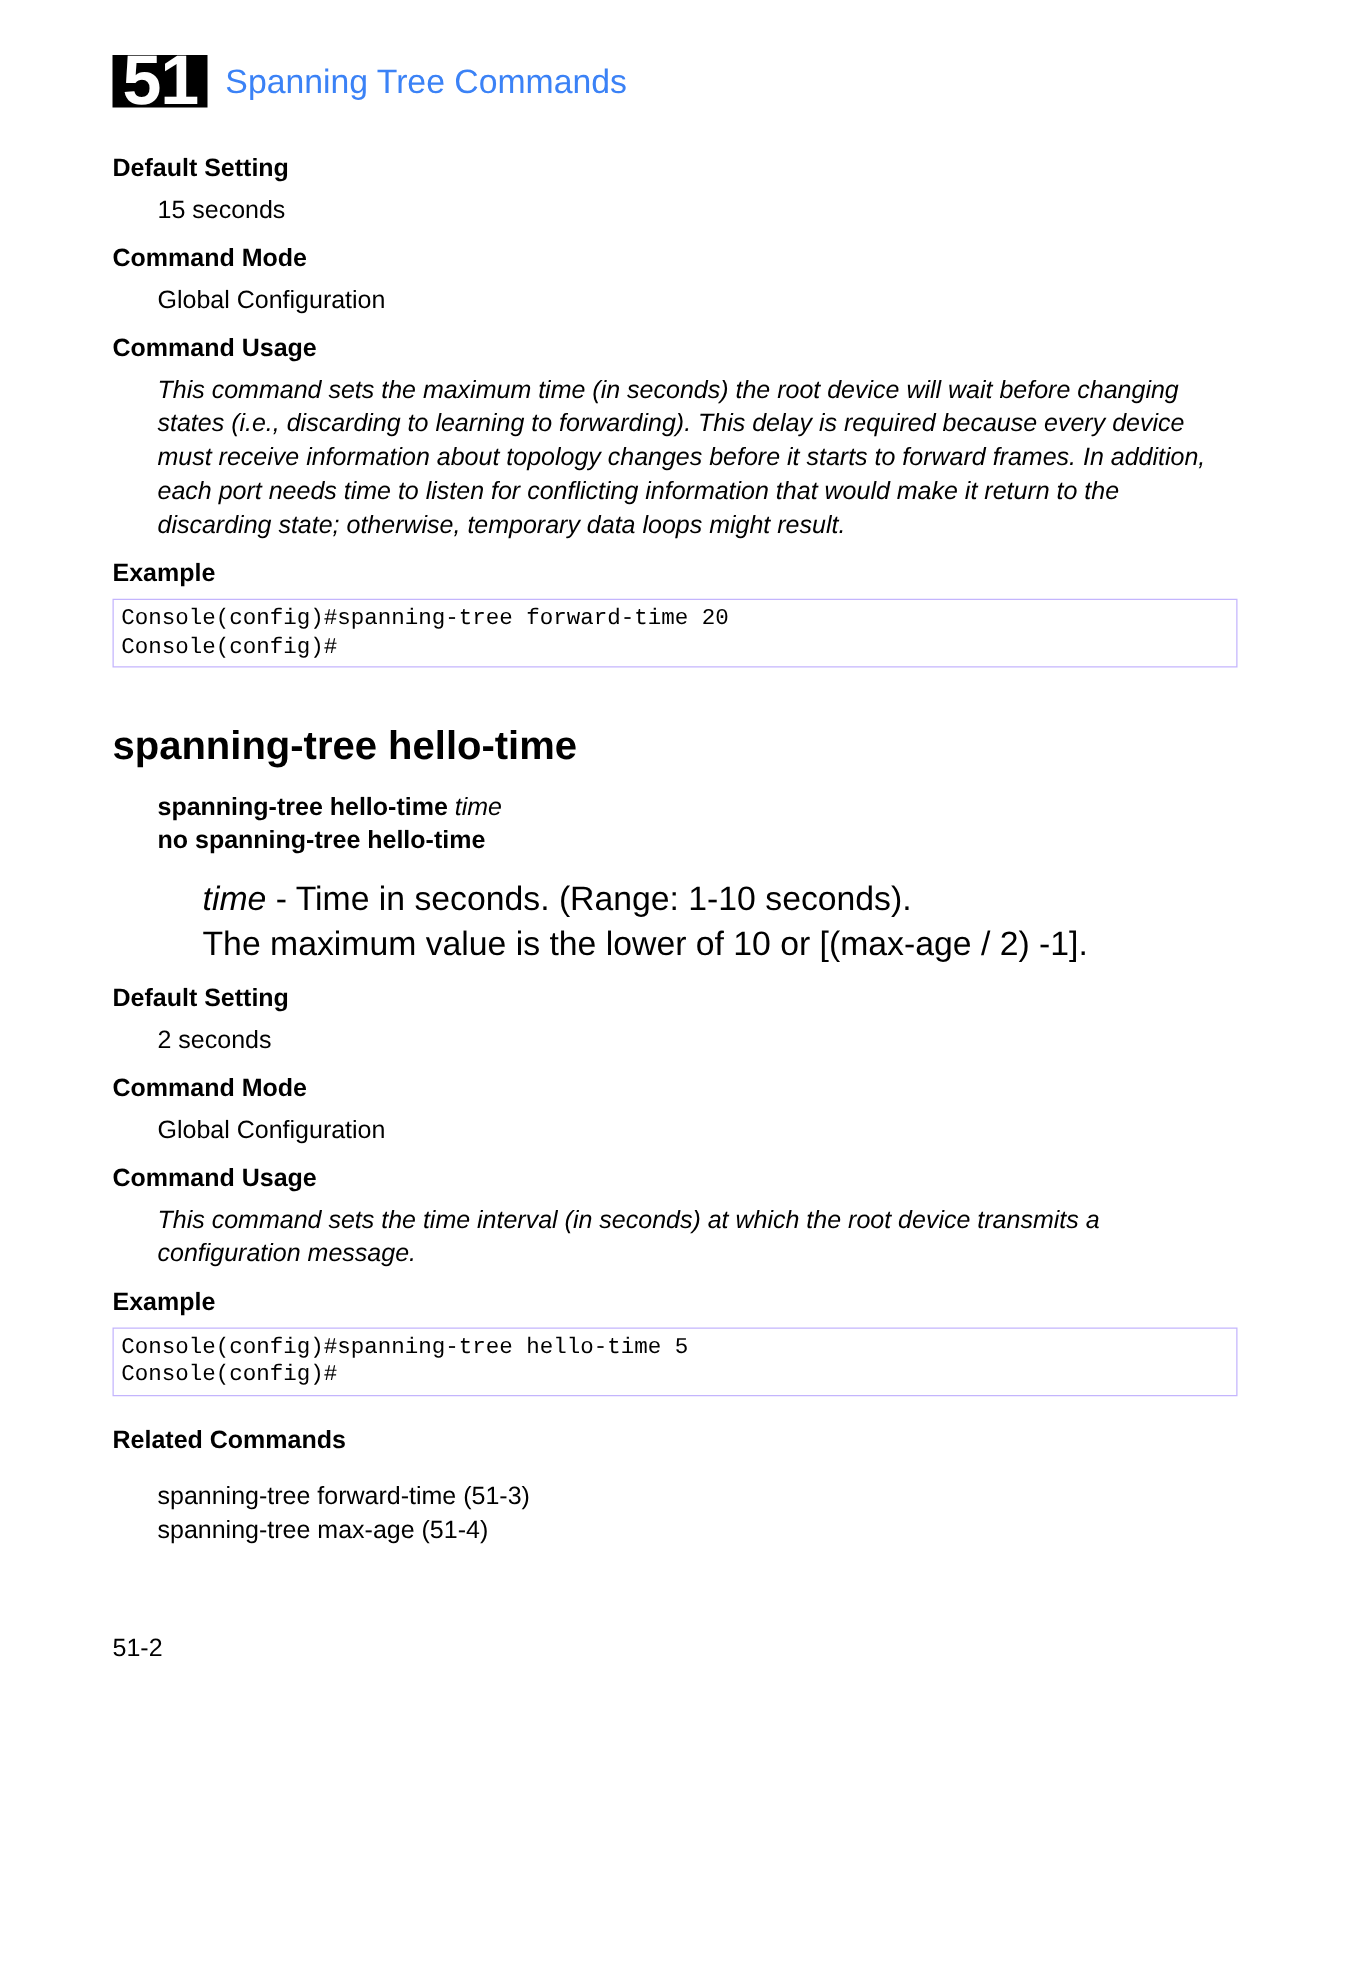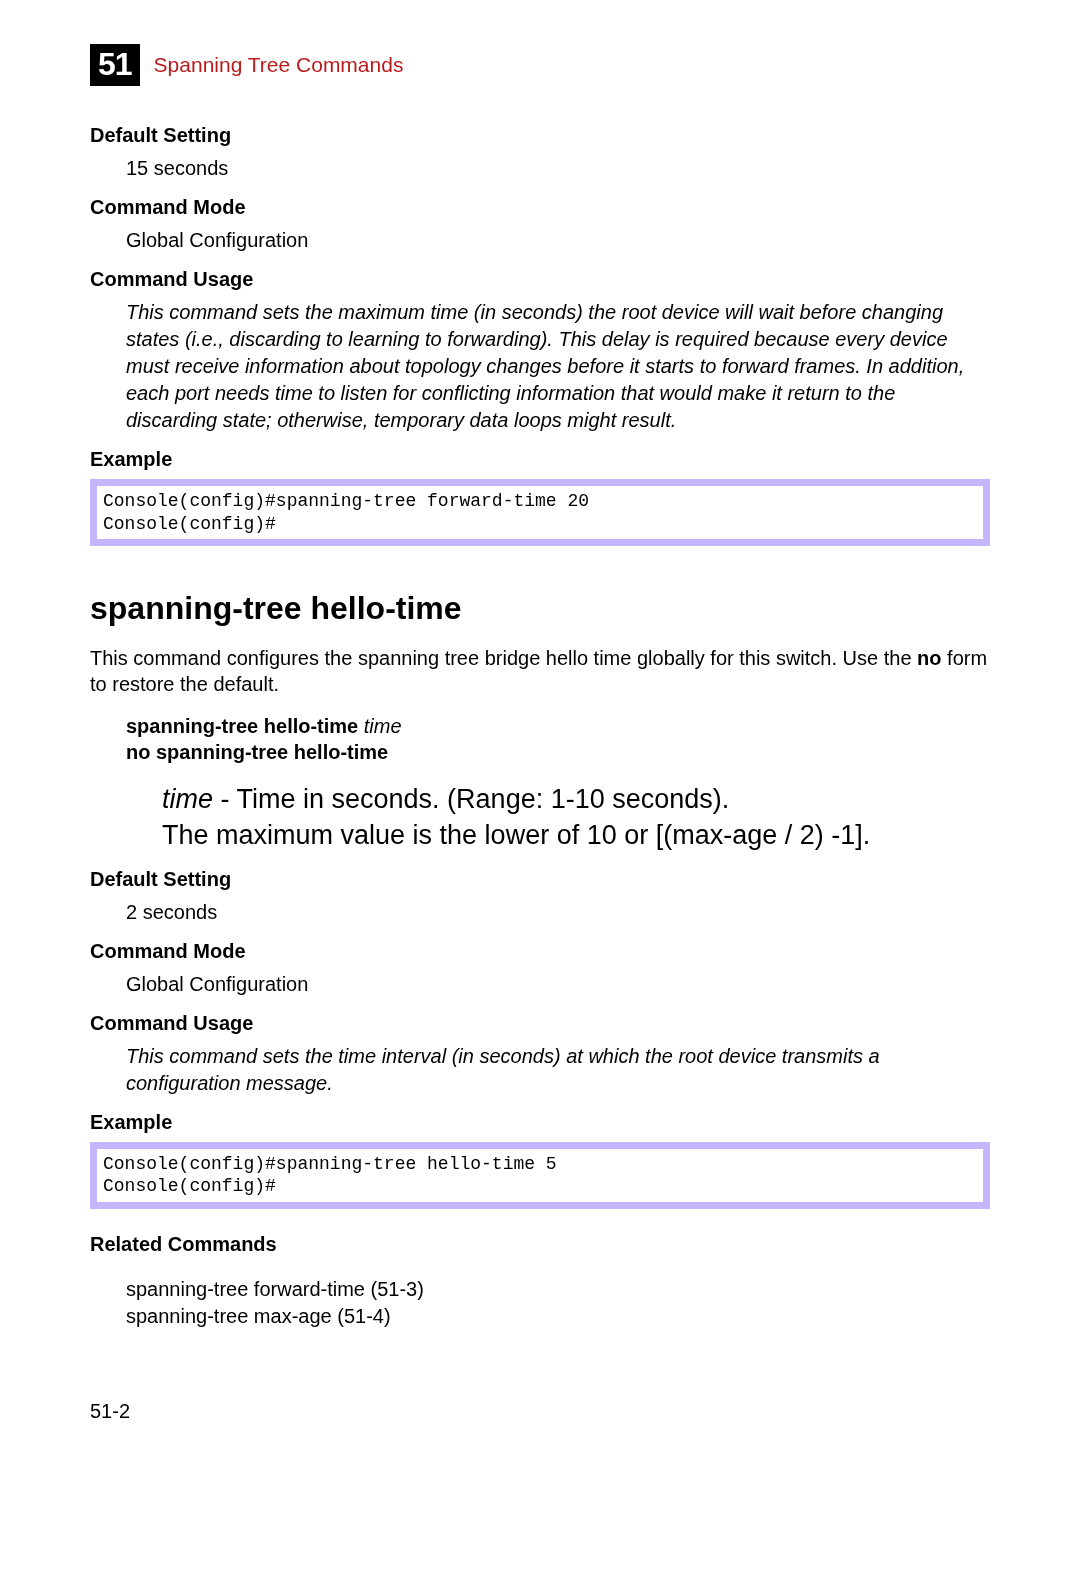--- a/index.html
+++ b/index.html
@@ -17,30 +17,30 @@
   }
   .header {
     display: flex;
     align-items: center;
     margin-bottom: 38px;
   }
   .chapter-box {
     background: #000;
     color: #fff;
     font-weight: 900;
-    font-size: 32px;
+    font-size: 56px;
     padding: 0 8px 2px 8px;
     line-height: 40px;
     margin-right: 14px;
     font-family: Arial, Helvetica, sans-serif;
     letter-spacing: -1px;
   }
   .header-title {
-    font-size: 21px;
-    color: #b91c1c;
+    font-size: 27px;
+    color: #3b82f6;
   }
   .section-heading {
     font-weight: bold;
     font-size: 20px;
     margin-top: 14px;
     margin-bottom: 8px;
   }
   .body-text {
     font-size: 20px;
     margin-left: 36px;
@@ -49,21 +49,21 @@
   }
   .body-text-usage {
     font-size: 20px;
     margin-left: 36px;
     line-height: 1.35;
     margin-bottom: 10px;
     text-align: left;
     font-style: italic;
   }
   .code-block {
-    border: 7px solid #c4b5fd;
+    border: 1px solid #c4b5fd;
     font-family: "Courier New", Courier, monospace;
     font-size: 18px;
     padding: 4px 6px;
     white-space: pre;
     line-height: 1.25;
     margin-bottom: 4px;
   }
   h2.command-title {
     font-size: 32px;
     font-weight: bold;
@@ -120,23 +120,20 @@
 
   <div class="section-heading">Command Usage</div>
   <div class="body-text-usage">This command sets the maximum time (in seconds) the root device will wait before changing states (i.e., discarding to learning to forwarding). This delay is required because every device must receive information about topology changes before it starts to forward frames. In addition, each port needs time to listen for conflicting information that would make it return to the discarding state; otherwise, temporary data loops might result.</div>
 
   <div class="section-heading">Example</div>
   <div class="code-block">Console(config)#spanning-tree forward-time 20
 Console(config)#</div>
 
   <h2 class="command-title">spanning-tree hello-time</h2>
 
-  <div class="intro-text">
-    <span>This command configures the spanning tree bridge hello time globally for this switch. Use the </span><span style="font-weight:bold">no</span><span> form to restore the default.</span>
-  </div>
 
   <div class="syntax-block">
     <span class="bold">spanning-tree hello-time </span><span class="italic">time</span><br>
     <span class="bold">no spanning-tree hello-time</span>
   </div>
   <div class="param-block">
     <span class="italic">time</span><span> - Time in seconds. (Range: 1-10 seconds).</span><br>
     <span>The maximum value is the lower of 10 or [(max-age / 2) -1].</span>
   </div>
 

